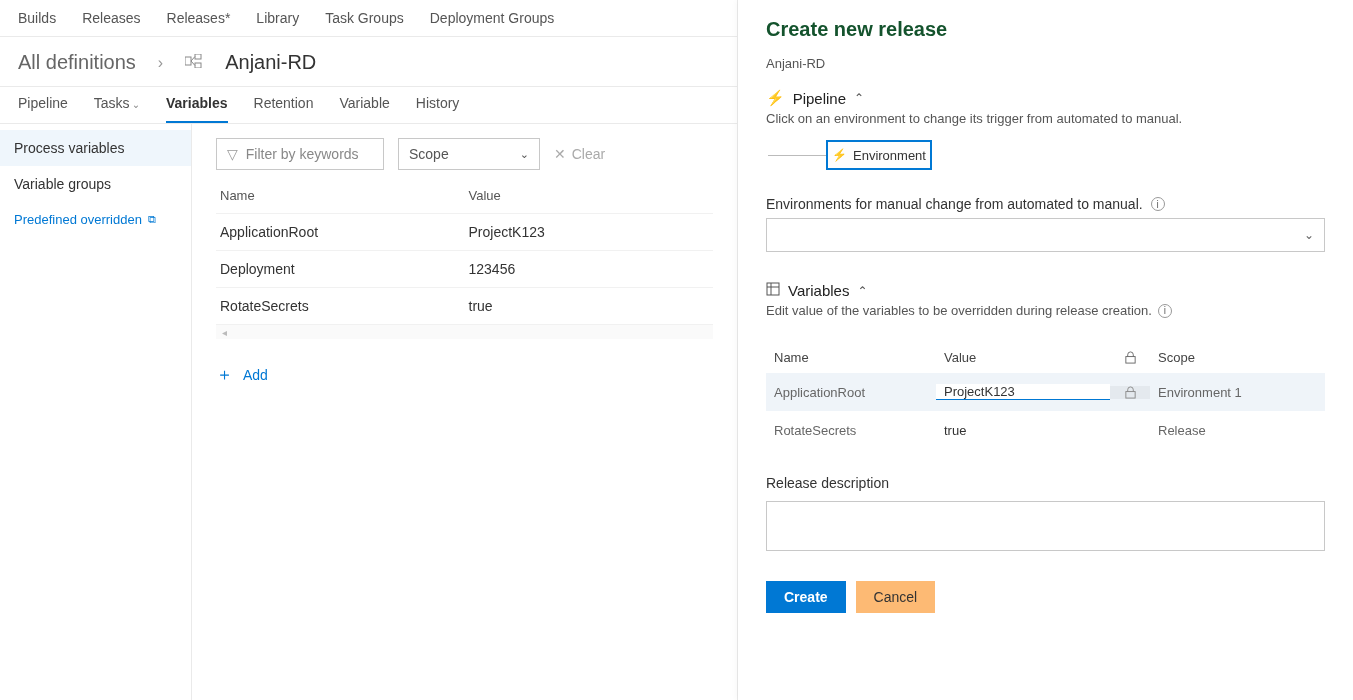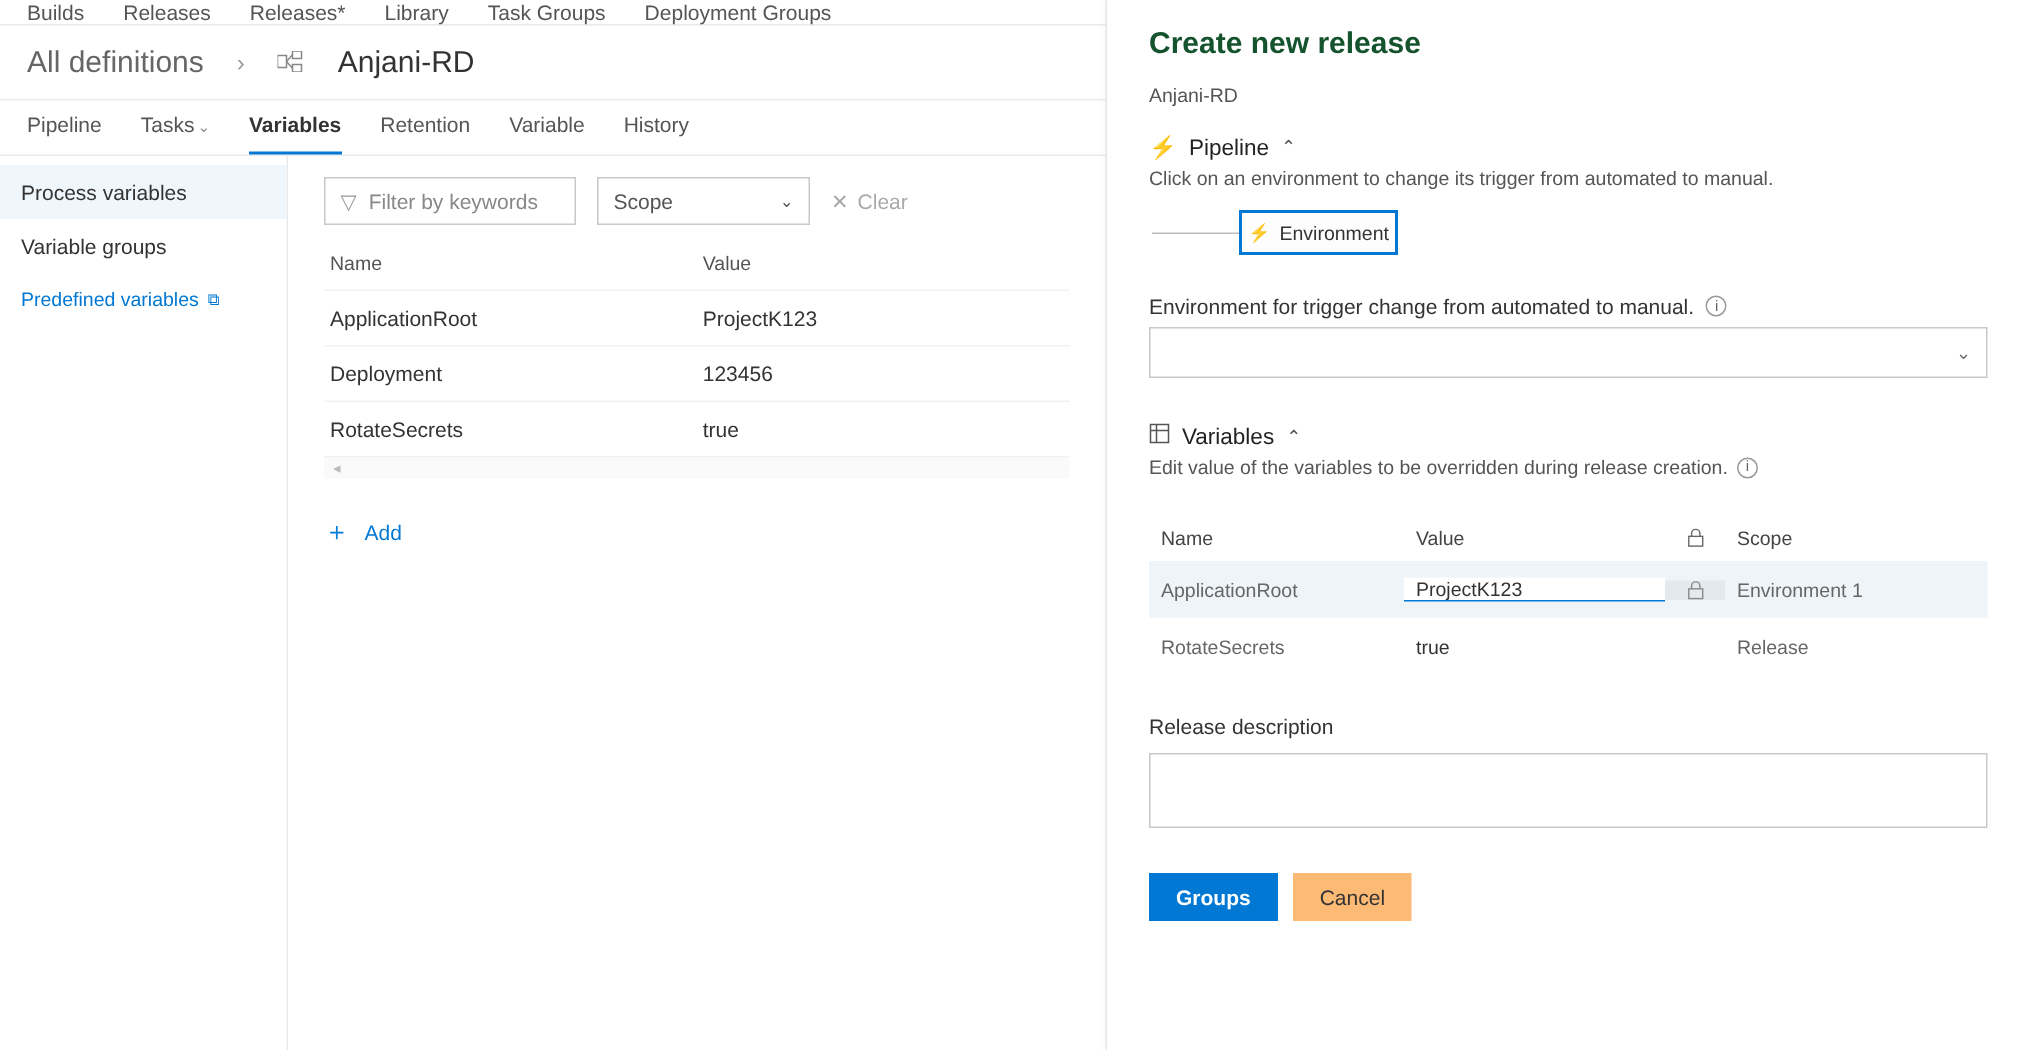--- a/index.html
+++ b/index.html
@@ -9,21 +9,21 @@
       color: #333;
       background: #fff;
       width: 1353px;
       height: 700px;
       overflow: hidden;
       display: flex;
     }
     .left-panel { flex: 1; display: flex; flex-direction: column; border-right: 1px solid #eaeaea; }
     .right-panel { width: 615px; background: #fff; padding: 18px 28px 0 28px; display:flex; flex-direction:column; box-shadow: -2px 0 6px rgba(0,0,0,0.03);}
     
-    .top-nav { display:flex; gap: 26px; padding: 0 18px; border-bottom: 1px solid #eaeaea; font-size:14px; color:#555;}
+    .top-nav { display:flex; gap: 26px; padding: 10px 18px; border-bottom: 1px solid #eaeaea; font-size:14px; color:#555;}
     .top-nav span { cursor:pointer; }
     
     .breadcrumb { display:flex; align-items:center; gap:22px; padding: 14px 18px 12px; font-size:20px; color:#666; border-bottom: 1px solid #eaeaea;}
     .breadcrumb .def-name { color:#333; }
     .caret-icon { color:#999; font-size:16px;}
     .rd-icon { color:#888; font-size:15px;}
     
     .sub-tabs { display:flex; gap:26px; padding: 8px 18px 0; border-bottom:1px solid #eaeaea; font-size:14px; color:#555;}
     .sub-tabs .tab { padding-bottom:10px; cursor:pointer;}
     .sub-tabs .tab.active { color:#333; font-weight:600; border-bottom:2px solid #0078d4;}
@@ -124,21 +124,21 @@
     <span class="tab">Retention</span>
     <span class="tab">Variable</span>
     <span class="tab">History</span>
   </div>
 
   <div class="main-area">
     <div class="sidebar">
       <div class="item active">Process variables</div>
       <div class="item">Variable groups</div>
       <div class="link">
-        <span>Predefined variables</span>
+        <span>Predefined overridden</span>
           <span class="ext-icon">⧉</span>
       </div>
     </div>
 
     <div class="content">
       <div class="filter-row">
         <div class="filter-box">
           <span class="ic">▽</span>
           <span>Filter by keywords</span>
         </div>
@@ -193,21 +193,21 @@
   </div>
   <div class="pipe-row">
     <div class="pipe-line"></div>
     <div class="env-box">
       <span class="bolt">⚡</span>
       <span>Environment</span>
     </div>
   </div>
 
   <div class="label">
-    <span>Environment for trigger change from automated to manual.</span>
+    <span>Environments for manual change from automated to manual.</span>
     <span class="info-icon">i</span>
   </div>
   <div class="select-box">
     <span style="font-size:12px;">⌄</span>
   </div>
 
   <div class="section-head">
     <span>
       <svg width="14" height="14" viewBox="0 0 14 14">
           <rect x="1" y="1" width="12" height="12" fill="none" stroke="#555"></rect>
@@ -251,16 +251,16 @@
       <div class="col-value">true</div>
       <div class="col-lock"></div>
       <div class="col-scope" style="color:#666;">Release</div>
     </div>
   </div>
 
   <div class="desc-label">Release description</div>
   <textarea class="desc-box" style=""></textarea>
 
   <div class="footer">
-    <button class="btn primary">Groups</button>
+    <button class="btn primary">Create</button>
     <button class="btn sec">Cancel</button>
   </div>
 </div>
 
 </body></html>

